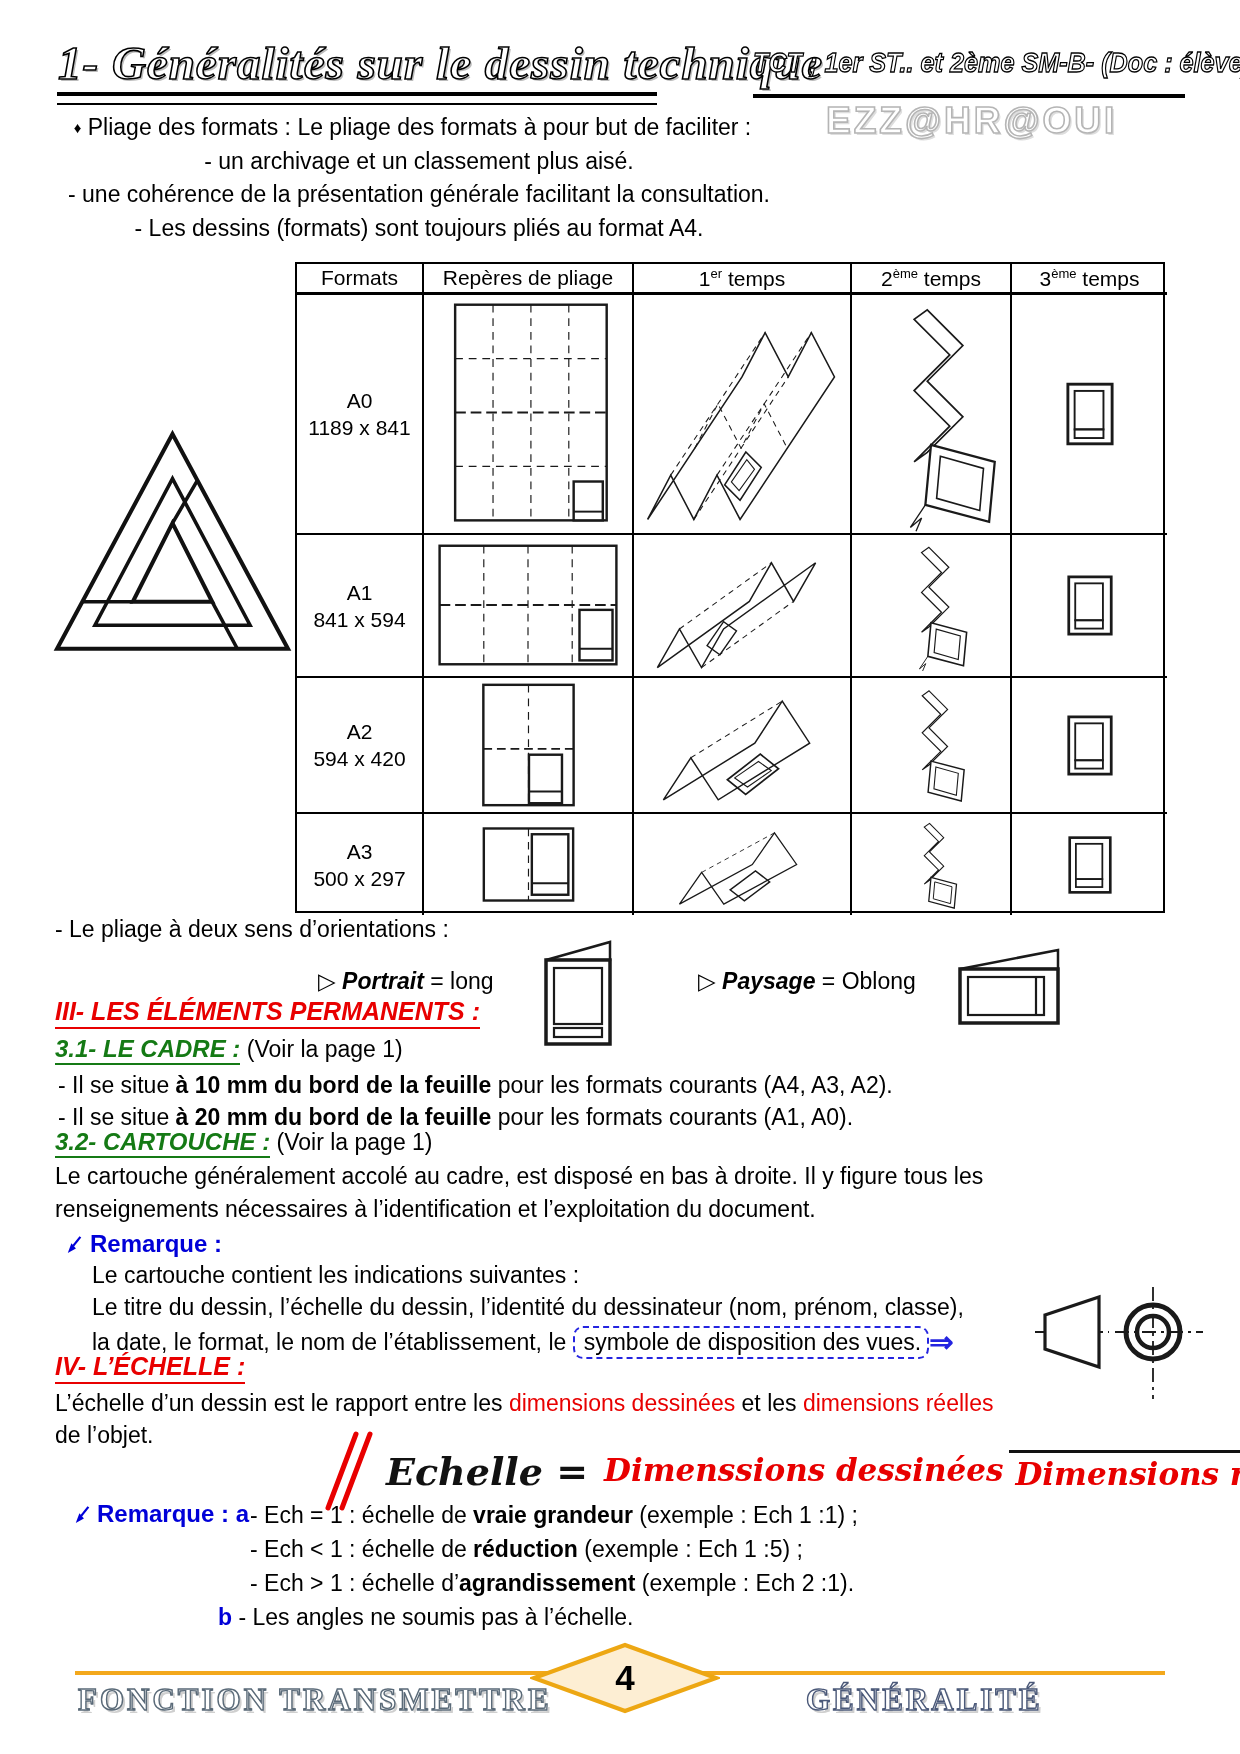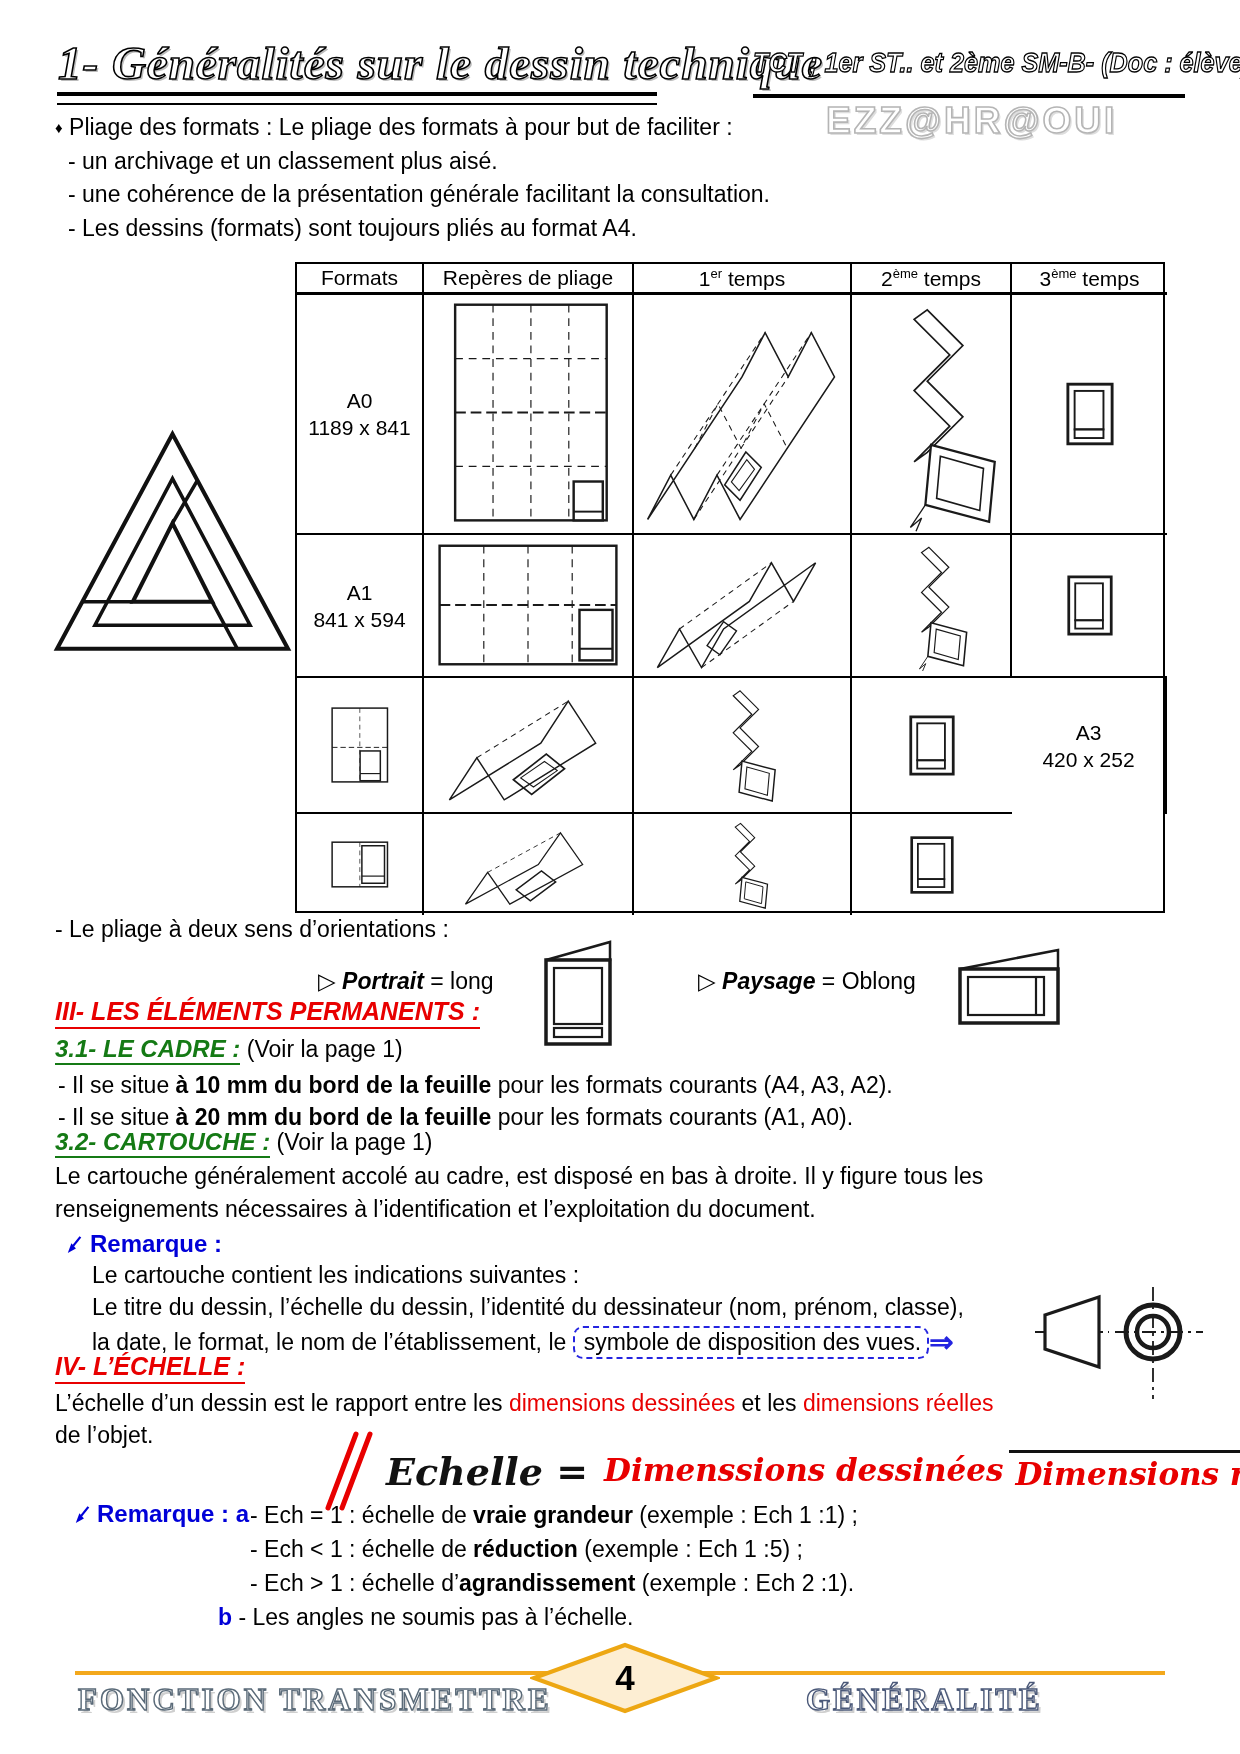--- a/index.html
+++ b/index.html
@@ -11,21 +11,21 @@
   .doc-title{left:58px;top:36px;font-family:"Liberation Serif",serif;font-style:italic;font-weight:bold;
     font-size:47px;color:#fff;-webkit-text-stroke:1.6px #000;text-shadow:2px 2px 0 #bbb;letter-spacing:1px;}
   .title-underline{left:57px;top:92px;width:600px;height:7px;border-top:4px solid #000;border-bottom:2px solid #000;}
   .course-title{left:753px;top:47px;font-weight:bold;font-style:italic;font-size:28px;color:#fff;
     -webkit-text-stroke:1.3px #000;transform:scaleX(0.9);transform-origin:left;letter-spacing:0;}
   .course-underline{left:753px;top:94px;width:432px;height:4px;background:#000;}
   .watermark{left:826px;top:100px;font-size:37px;font-weight:bold;color:#fff;
     -webkit-text-stroke:1.6px #b5b5b5;text-shadow:2px 2px 0 #dedede;letter-spacing:3px;}
 
   
-  .intro{left:55px;top:111px;font-size:23px;line-height:33.5px;}
+  .intro{left:55px;top:111px;font-size:23px;line-height:33.5px;text-align:center;}
   .intro .ind{padding-left:13px;}
   .diamond-bullet{font-size:15px;vertical-align:2px;}
 
   
   .fmt-table{position:absolute;left:295px;top:262px;width:870px;height:651px;display:grid;
     grid-template-columns:127px 210px 218px 160px 155px;
     grid-template-rows:31px 240px 143px 136px 101px;
     border:2px solid #000;box-sizing:border-box;background:#fff;}
   .cell{border-right:2px solid #000;border-bottom:2px solid #000;display:flex;align-items:center;justify-content:center;box-sizing:border-box;overflow:hidden;}
   .cell.bR0{border-right:none;}
@@ -174,20 +174,24 @@
     </svg>
   </div>
   <div class="cell bR0">
     <svg width="48" height="63" viewBox="0 0 52 68">
       <rect x="3" y="3" width="46" height="62" class="sheet" stroke-width="3"></rect>
       <rect x="10" y="10" width="30" height="40" class="lineart" stroke-width="2"></rect>
       <rect x="10" y="50" width="30" height="9" class="lineart" stroke-width="2"></rect>
     </svg>
   </div>
 
+  <div class="cell fmt-cell">
+    <div>A2</div>
+      <div>594 x 420</div>
+  </div>
   <div class="cell">
     <svg width="204" height="132" viewBox="0 0 210 136">
       <rect x="59" y="6" width="93" height="124" class="sheet" stroke-width="2.5"></rect>
       <path d="M105.5,6 V130" class="lineart" stroke-width="1.2" stroke-dasharray="8 6"></path>
       <path d="M59,72 H152" class="lineart" stroke-width="1.6" stroke-dasharray="9 5"></path>
       <rect x="106" y="78" width="34" height="50" class="sheet" stroke-width="2.5"></rect>
       <line x1="106" y1="116" x2="140" y2="116" class="lineart" stroke-width="2"></line>
     </svg>
   </div>
   <div class="cell">
@@ -208,21 +212,21 @@
   <div class="cell bR0">
     <svg width="48" height="63" viewBox="0 0 52 68">
       <rect x="3" y="3" width="46" height="62" class="sheet" stroke-width="3"></rect>
       <rect x="10" y="10" width="30" height="40" class="lineart" stroke-width="2"></rect>
       <rect x="10" y="50" width="30" height="9" class="lineart" stroke-width="2"></rect>
     </svg>
   </div>
 
   <div class="cell fmt-cell bB0">
     <div>A3</div>
-      <div>420 x 252</div>
+      <div>500 x 297</div>
   </div>
   <div class="cell bB0">
     <svg width="204" height="97" viewBox="0 0 210 101">
       <rect x="59" y="13" width="93" height="75" class="sheet" stroke-width="2.5"></rect>
       <path d="M105.5,13 V88" class="lineart" stroke-width="1.2" stroke-dasharray="8 6"></path>
       <rect x="109" y="19" width="38" height="63" class="sheet" stroke-width="2.5"></rect>
       <line x1="109" y1="70" x2="147" y2="70" class="lineart" stroke-width="2"></line>
     </svg>
   </div>
   <div class="cell bB0">

